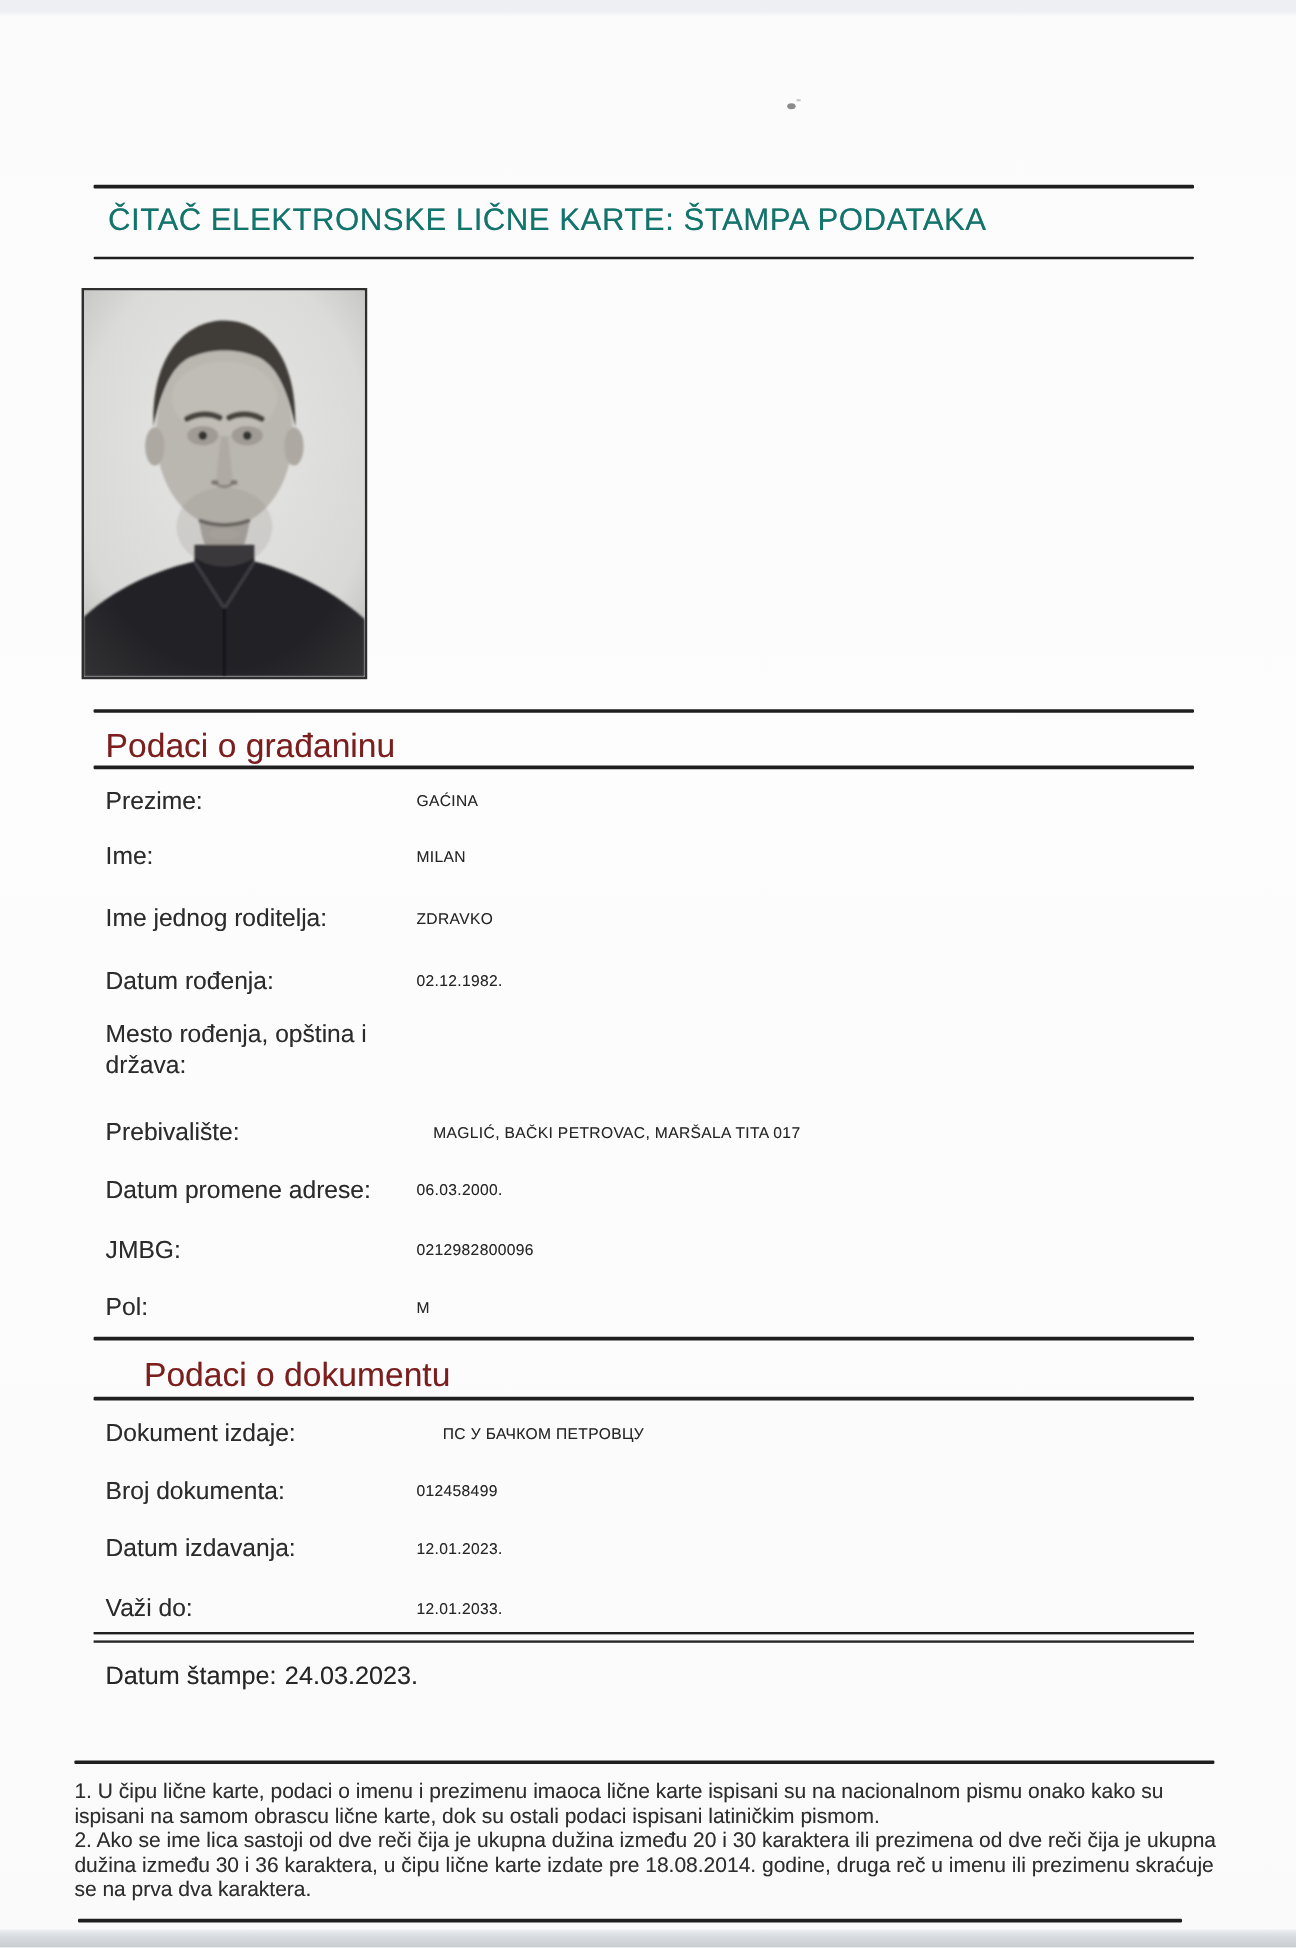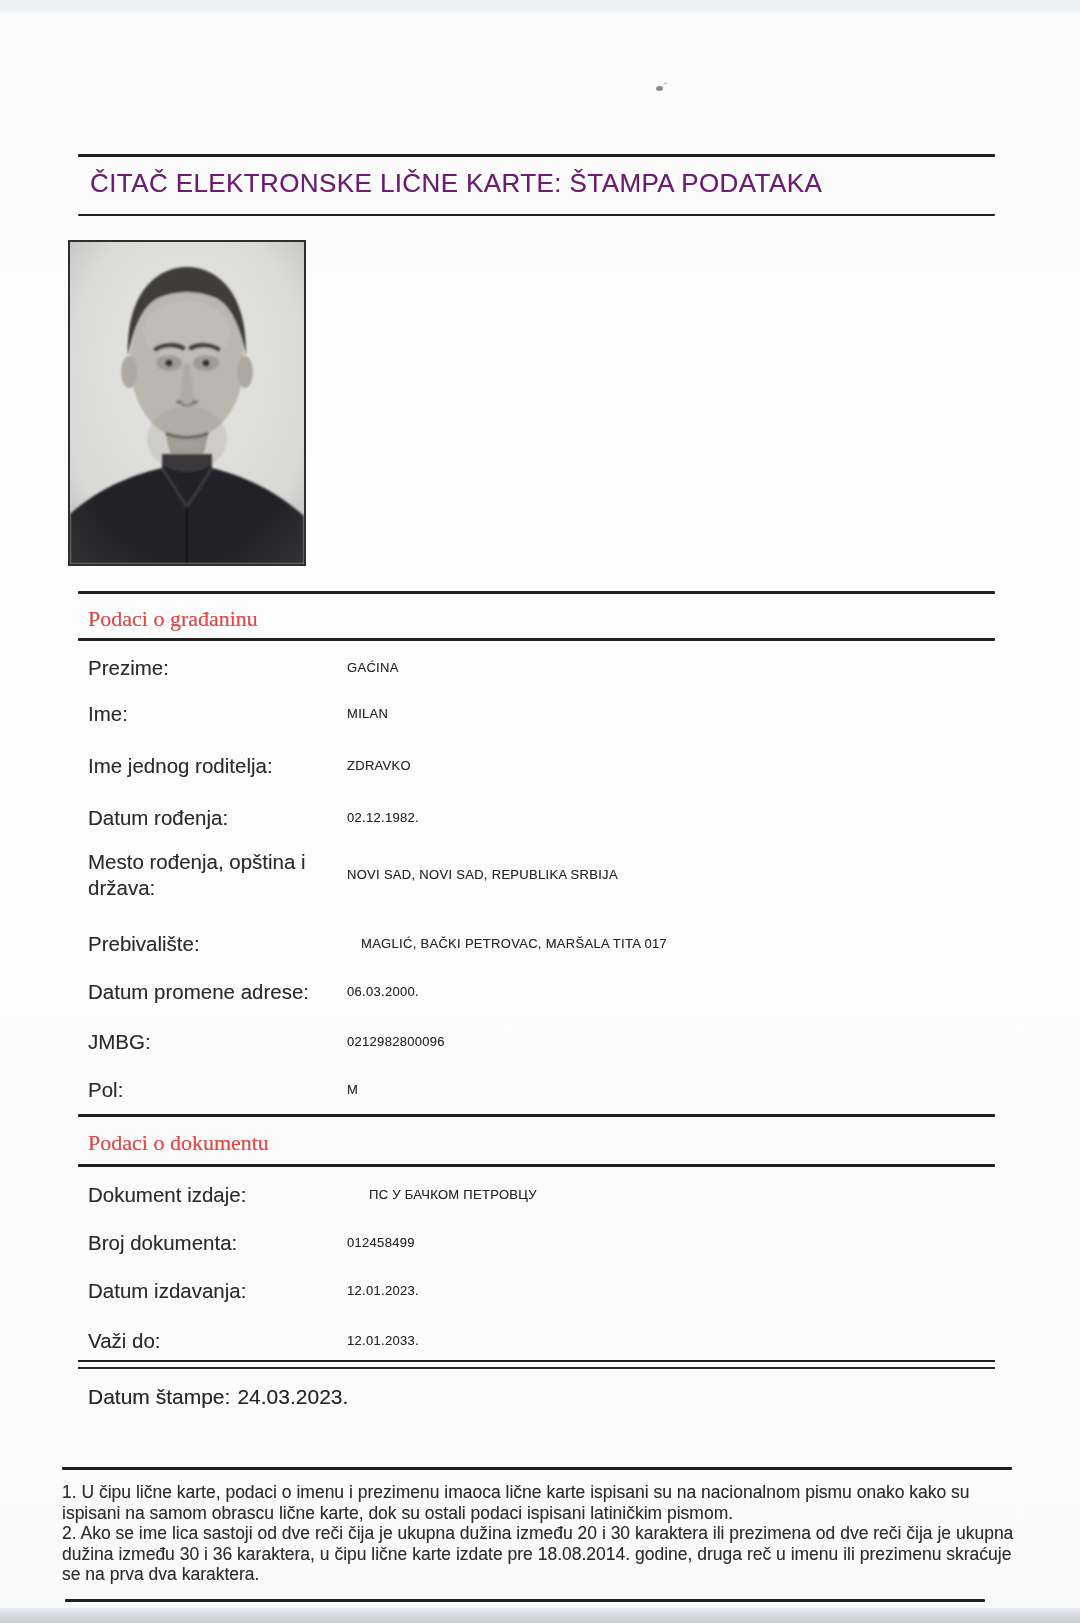--- a/index.html
+++ b/index.html
@@ -6,25 +6,25 @@
   body{
     width:1080px;height:1623px;position:relative;overflow:hidden;
     background:linear-gradient(180deg,#fbfbfc 0%,#fdfdfd 40%,#fafafb 100%);
     font-family:"Liberation Sans","DejaVu Sans",sans-serif;
     color:#2a2a2a;
     -webkit-font-smoothing:antialiased;
   }
   .rule{position:absolute;background:#1f1f1f;border-radius:1px;}
   .page-title{
     position:absolute;left:90px;top:168px;font-size:26px;letter-spacing:.4px;
-    color:#701a75;text-shadow:0 0 .5px rgba(0,0,0,.4);white-space:nowrap;
+    color:#0f766e;text-shadow:0 0 .5px rgba(0,0,0,.4);white-space:nowrap;
   }
   .section-heading{
-    position:absolute;left:88px;font-size:22px;color:#ef4444;
-    text-shadow:0 0 .4px rgba(0,0,0,.35);white-space:nowrap;font-family:Liberation Serif, serif;
+    position:absolute;left:88px;font-size:28px;color:#7f1d1d;
+    text-shadow:0 0 .4px rgba(0,0,0,.35);white-space:nowrap;
   }
   .field-row{position:absolute;left:88px;width:905px;display:flex;align-items:center;}
   .field-label{width:259px;flex:0 0 259px;font-size:20.5px;line-height:26px;color:#2b2b2b;
     text-shadow:0 0 .4px rgba(0,0,0,.3);}
   .field-value{flex:1;font-size:13px;line-height:26px;color:#262626;
     text-shadow:0 0 .4px rgba(0,0,0,.3);letter-spacing:.3px;}
   .photo-frame{
     position:absolute;left:68px;top:240px;width:238px;height:326px;
     border:2px solid #2e2e2e;box-sizing:border-box;background:#d9d9d7;
   }
@@ -125,41 +125,40 @@
 <div class="field-row" style="top:753px;">
   <span class="field-label">Ime jednog roditelja:</span>
   <span class="field-value">ZDRAVKO</span>
 </div>
 <div class="field-row" style="top:805px;">
   <span class="field-label">Datum rođenja:</span>
   <span class="field-value">02.12.1982.</span>
 </div>
 <div class="field-row" style="top:849px;">
   <span class="field-label">Mesto rođenja, opština i država:</span>
-  <span class="field-value">NOVI SAD, NOVI SAD, REPUBLIKA SRBIJA</span>
 </div>
 <div class="field-row" style="top:931px;gap:14px;">
   <span class="field-label">Prebivalište:</span>
   <span class="field-value">MAGLIĆ, BAČKI PETROVAC, MARŠALA TITA 017</span>
 </div>
 <div class="field-row" style="top:979px;">
   <span class="field-label">Datum promene adrese:</span>
   <span class="field-value">06.03.2000.</span>
 </div>
 <div class="field-row" style="top:1029px;">
   <span class="field-label">JMBG:</span>
   <span class="field-value">0212982800096</span>
 </div>
 <div class="field-row" style="top:1077px;">
   <span class="field-label">Pol:</span>
   <span class="field-value">M</span>
 </div>
 
 <div class="rule" style="left:78px;top:1114px;width:917px;height:2.5px;"></div>
-<div class="section-heading" style="top:1130px;">Podaci o dokumentu</div>
+<div class="section-heading" style="top:1130px;margin-left:32px;">Podaci o dokumentu</div>
 <div class="rule" style="left:78px;top:1164px;width:917px;height:2.5px;"></div>
 
 <div class="field-row" style="top:1182px;gap:22px;">
   <span class="field-label">Dokument izdaje:</span>
   <span class="field-value">ПС У БАЧКОМ ПЕТРОВЦУ</span>
 </div>
 <div class="field-row" style="top:1230px;">
   <span class="field-label">Broj dokumenta:</span>
   <span class="field-value">012458499</span>
 </div>

